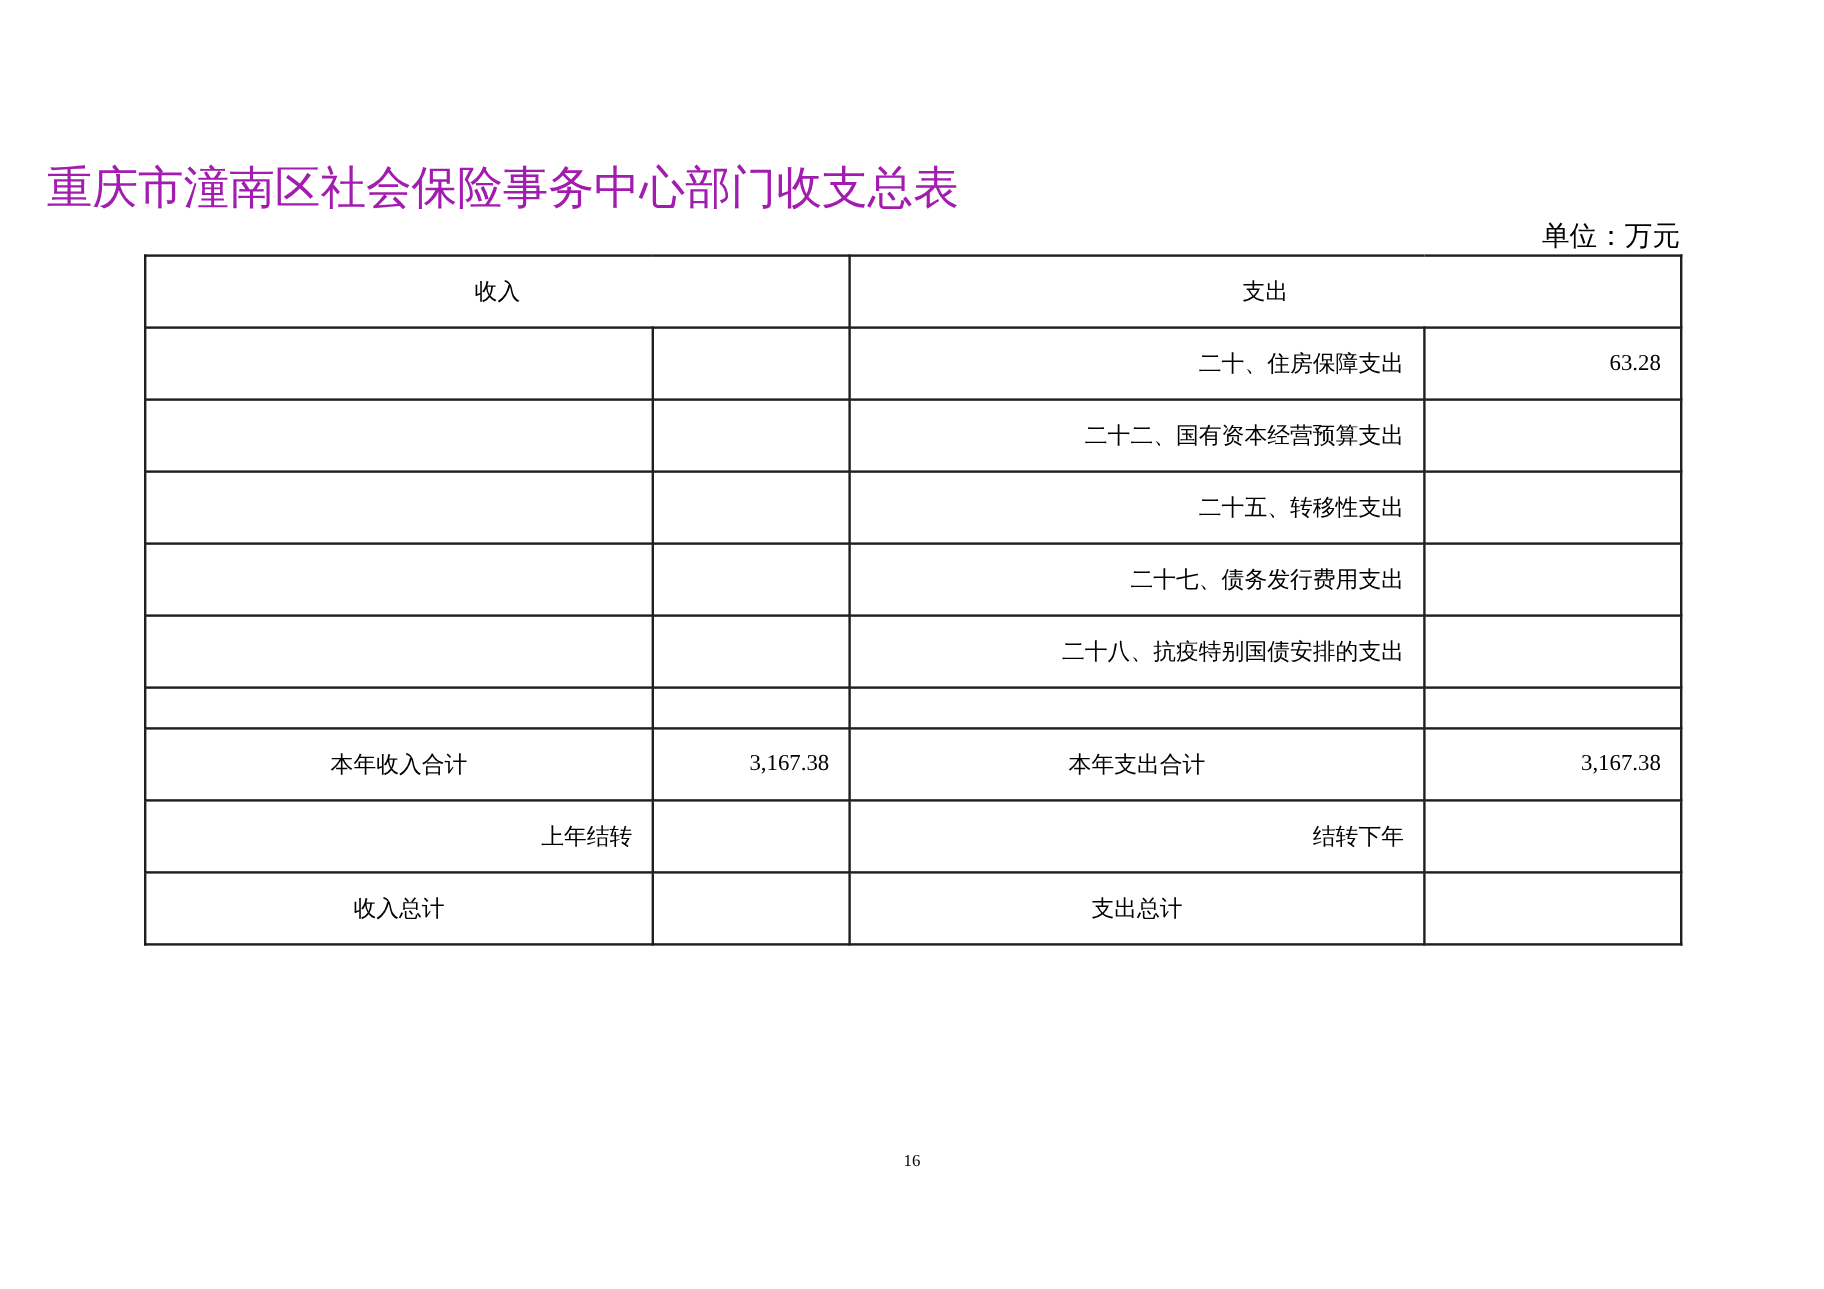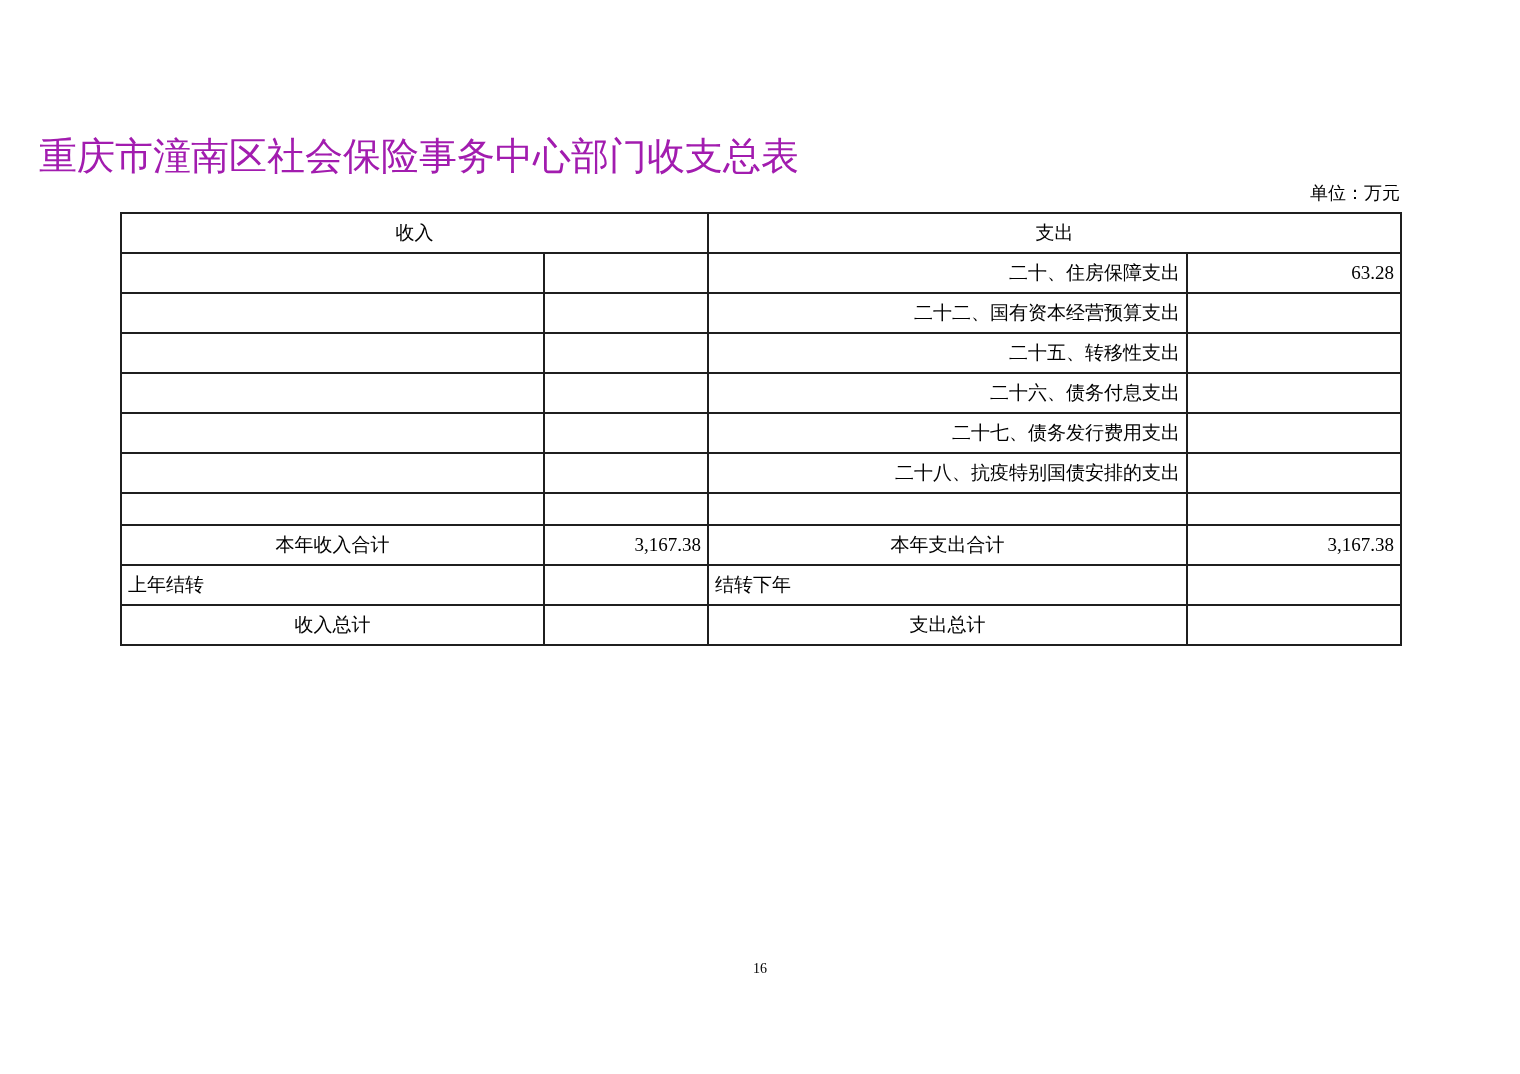--- a/index.html
+++ b/index.html
@@ -27,46 +27,46 @@
     letter-spacing: 0px;
     color: #a21caf;
     padding-left: 39px;
   }
   .unit-label {
     position: absolute;
     top: 181px;
     left: 120px;
     width: 1280px;
     text-align: right;
-    font-size: 18px;
+    font-size: 23px;
   }
   table.budget-table {
     position: absolute;
     top: 212px;
     left: 120px;
     width: 1280px;
     border-collapse: collapse;
     table-layout: fixed;
   }
   table.budget-table th,
   table.budget-table td {
     border: 2px solid #1f1f1f;
-    padding: 6px;
+    padding: 16px;
     font-size: 19px;
     font-weight: normal;
     vertical-align: middle;
     overflow: hidden;
     white-space: nowrap;
   }
   table.budget-table tr {
     height: 31.5px;
   }
   .c-center { text-align: center; }
   .c-item   { text-align: right; padding-left: 10px; }
-  .c-label-left { text-align: left; padding-left: 8px; margin-top: 37px; }
+  .c-label-left { text-align: right; padding-left: 8px; margin-top: 37px; }
   .c-num {
     text-align: right;
     padding-right: 8px;
     font-size: 21px;
     font-family: "Liberation Serif", "DejaVu Serif", serif;
   }
   .page-number {
     position: absolute;
     top: 961px;
     left: 0;
@@ -112,26 +112,20 @@
       </tr>
       <tr>
         <td class="c-item"></td>
         <td class="c-num"></td>
         <td class="c-item">二十五、转移性支出</td>
         <td class="c-num"></td>
       </tr>
       <tr>
         <td class="c-item"></td>
         <td class="c-num"></td>
-        <td class="c-item">二十六、债务付息支出</td>
-        <td class="c-num"></td>
-      </tr>
-      <tr>
-        <td class="c-item"></td>
-        <td class="c-num"></td>
         <td class="c-item">二十七、债务发行费用支出</td>
         <td class="c-num"></td>
       </tr>
       <tr>
         <td class="c-item"></td>
         <td class="c-num"></td>
         <td class="c-item">二十八、抗疫特别国债安排的支出</td>
         <td class="c-num"></td>
       </tr>
       <tr>

